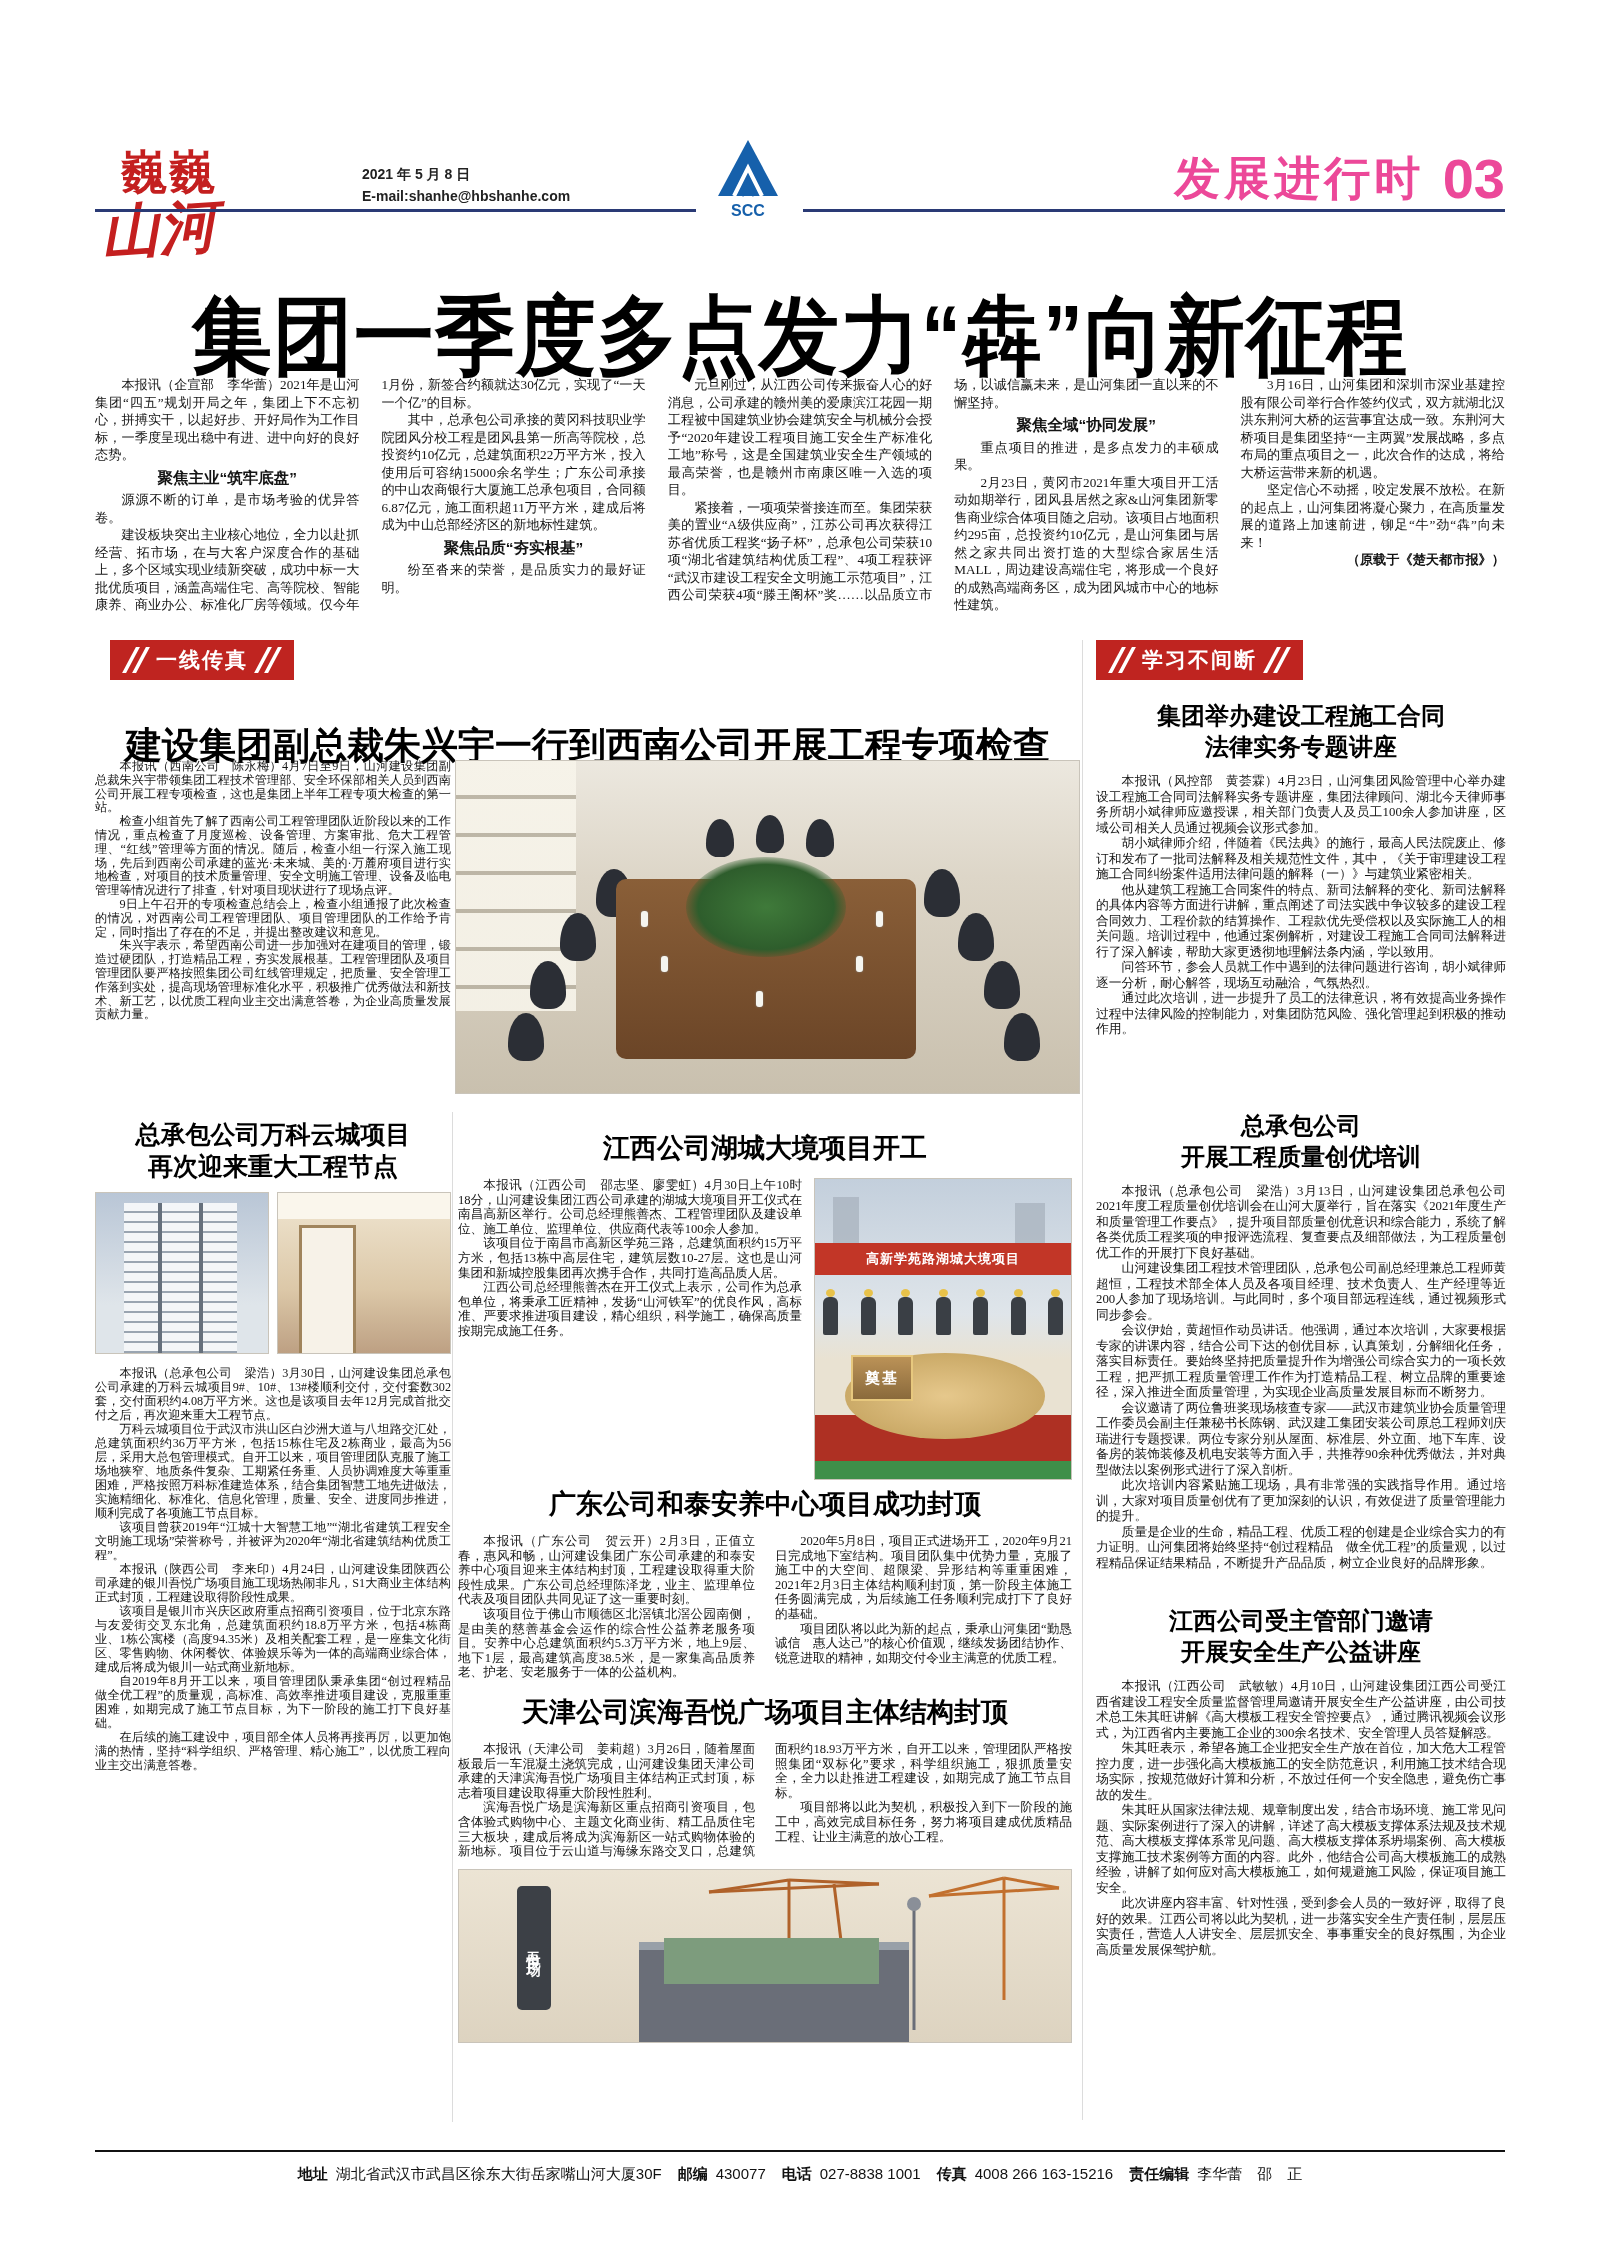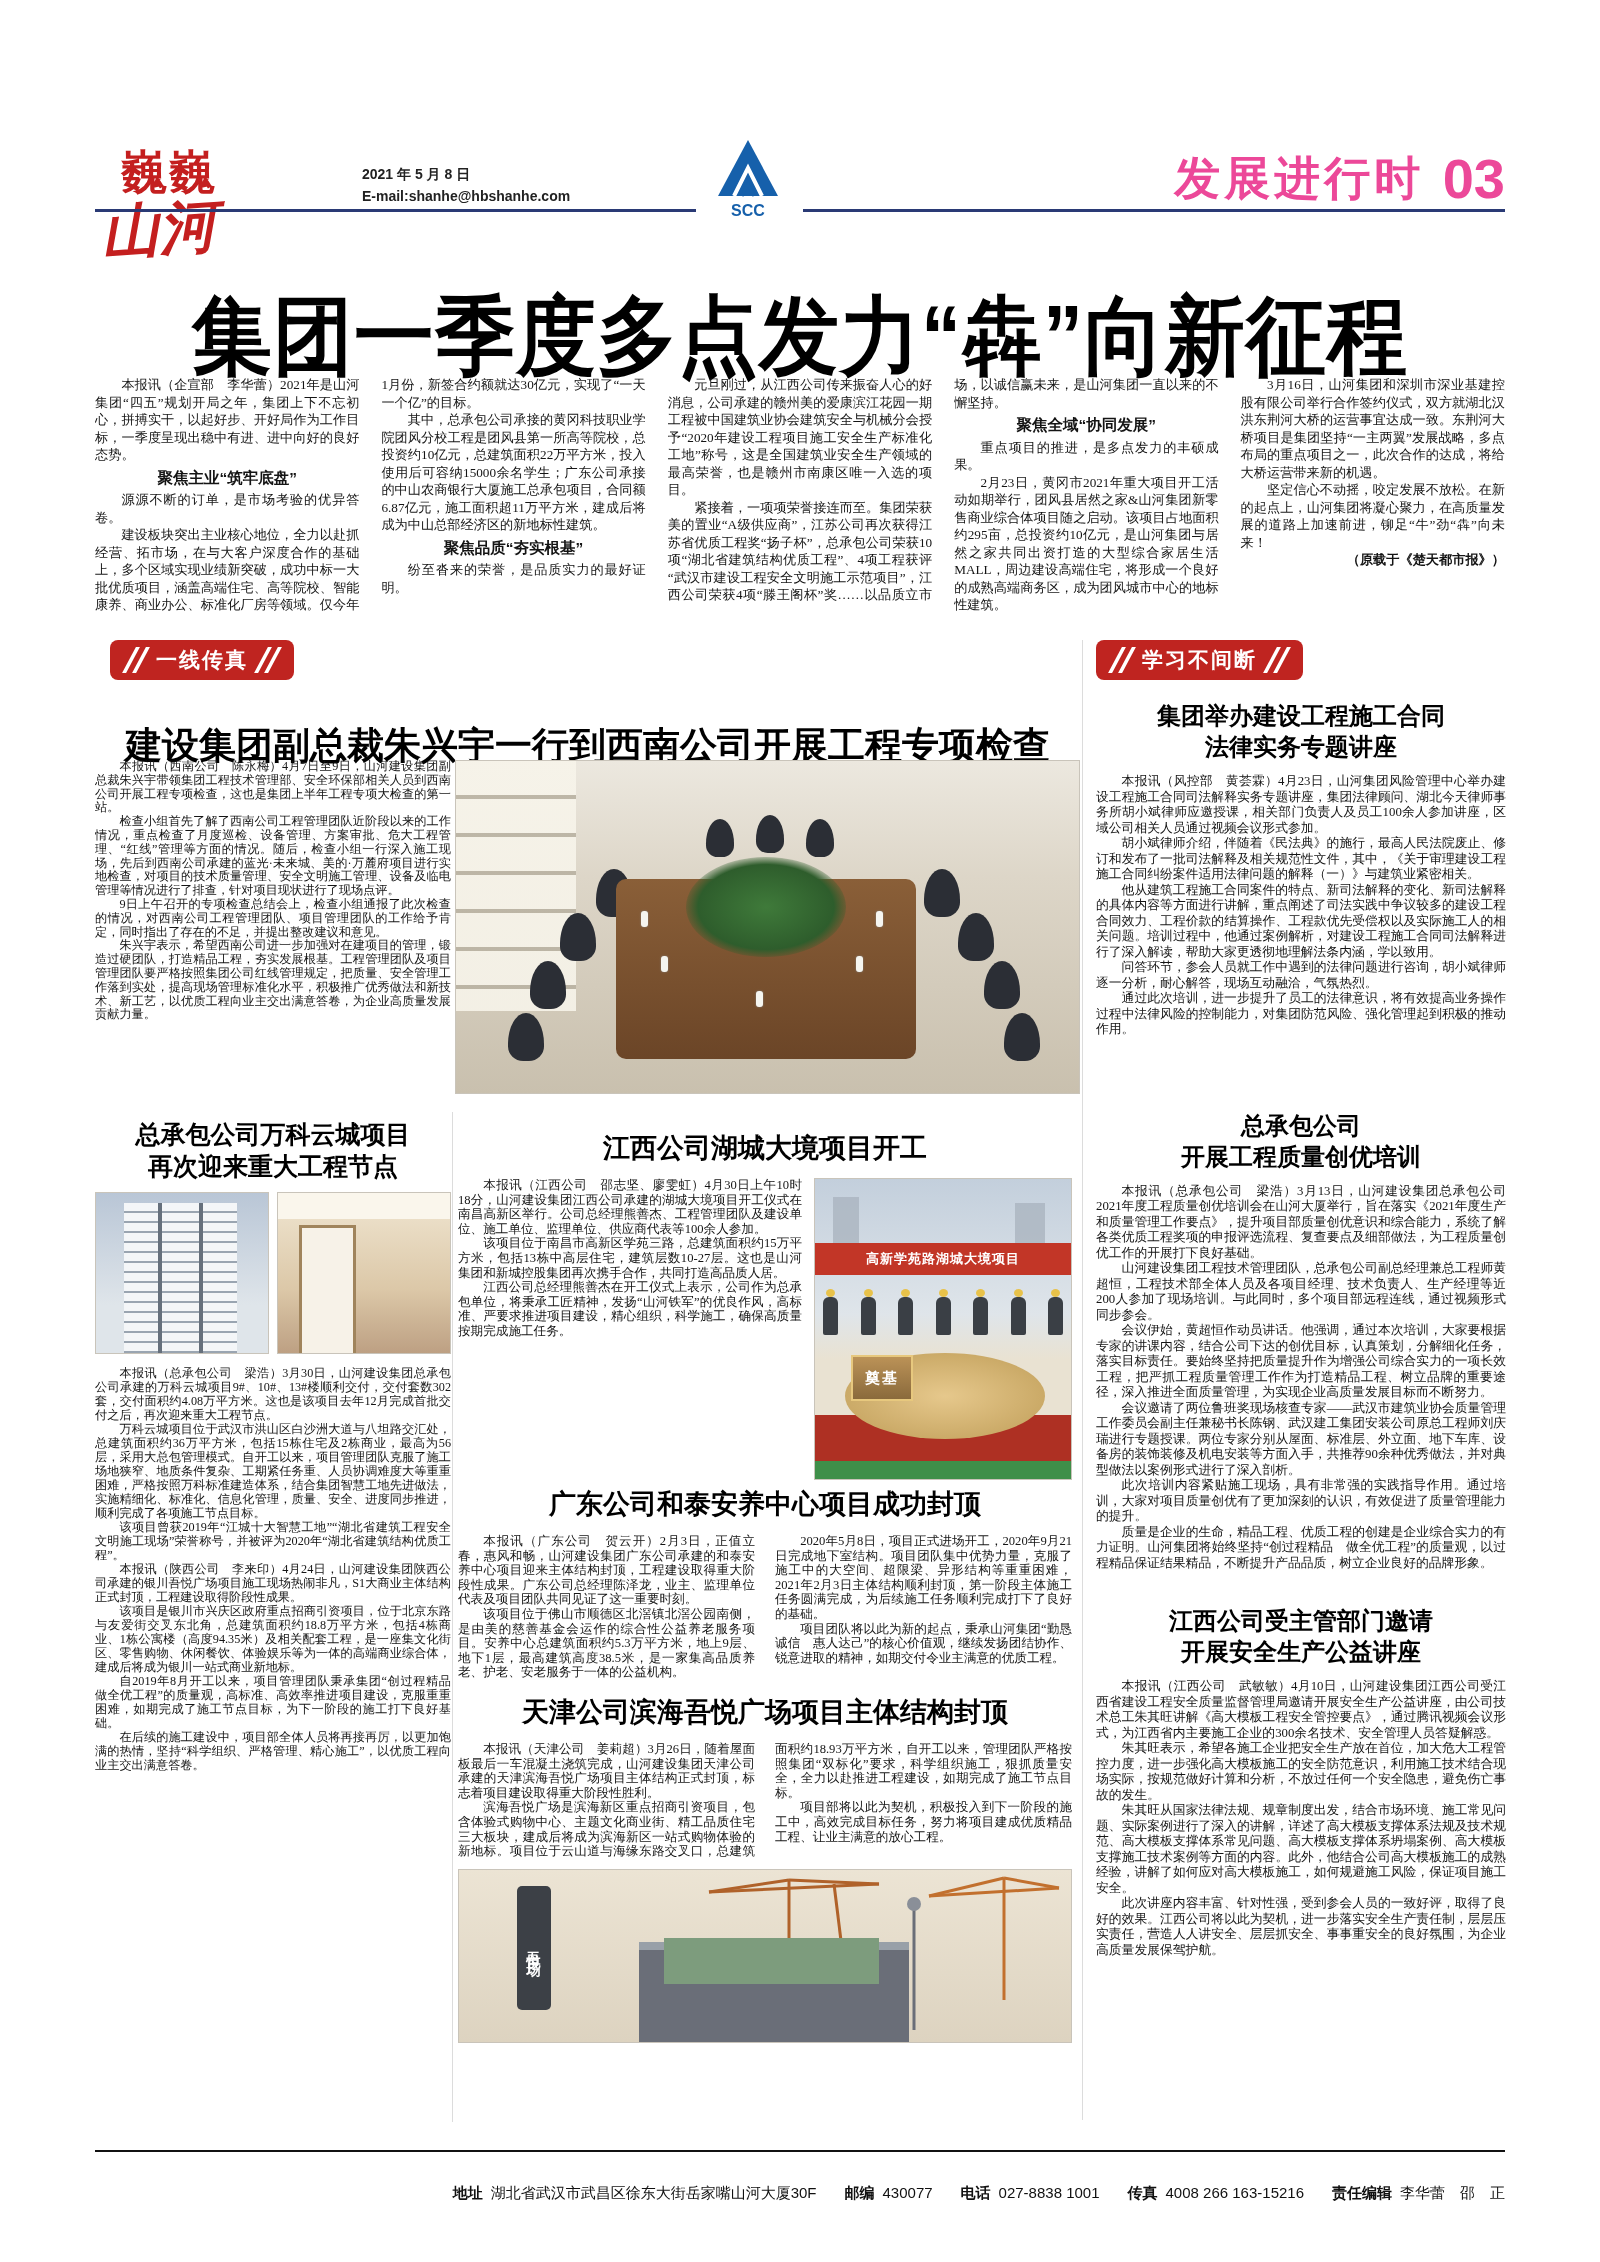--- a/index.html
+++ b/index.html
@@ -26,21 +26,21 @@
 
   
   .lead-body{position:absolute;left:95px;top:376px;width:1410px;height:248px;overflow:hidden;
              column-count:5;column-gap:22px;font-size:13.2px;line-height:17.5px;text-align:justify;}
   .fl{margin:0;text-indent:2em;}
   .fl-subhead{font-weight:bold;font-size:15.5px;text-align:center;text-indent:0;margin:5px 0;font-family:"Liberation Sans",sans-serif;}
   .fl-tail{text-align:right;text-indent:0;font-weight:bold;}
 
   
   .banner{position:absolute;background:#bf2420;color:#fff;height:40px;display:flex;align-items:center;
-          padding:0 16px;font-family:"Liberation Sans",sans-serif;font-weight:bold;font-size:21px;letter-spacing:2px;border-radius:8px;}
+          padding:0 16px;font-family:"Liberation Sans",sans-serif;font-weight:bold;font-size:21px;letter-spacing:2px;}
   .banner .slash{display:inline-block;width:4px;height:26px;background:#fff;transform:skewX(-28deg);margin:0 3px;}
   .banner .btxt{margin:0 10px;}
   .banner.bl{left:110px;top:640px;}
   .banner.br{left:1096px;top:640px;}
 
   
   .inspect-title{position:absolute;left:95px;top:690px;width:985px;text-align:center;
                  font-family:"Liberation Sans",sans-serif;font-weight:900;font-size:37px;color:#000;}
   .inspect-row{position:absolute;left:95px;top:760px;width:985px;height:334px;display:flex;gap:4px;}
   .inspect-text{width:356px;font-size:12.2px;line-height:13.8px;text-align:justify;overflow:hidden;}
@@ -118,21 +118,21 @@
            display:flex;align-items:center;justify-content:center;letter-spacing:4px;}
   .tj-cranes{position:absolute;left:0;top:0;width:100%;height:100%;}
 
   
   .vrule{position:absolute;width:1px;background:#dcdcdc;top:640px;height:1480px;}
   .vrule.v1{left:452px;top:1112px;height:1010px;}
   .vrule.v2{left:1082px;}
 
   
   .footer{position:absolute;left:95px;top:2150px;width:1410px;border-top:2px solid #111;
-          padding-top:32px;display:flex;justify-content:flex-end;gap:28px;
+          padding-top:13px;display:flex;justify-content:center;gap:16px;
           font-family:"Liberation Sans",sans-serif;font-size:15px;color:#111;}
   .f-item .f-label{font-weight:bold;margin-right:8px;}
 </style>
 </head>
 <body>
 
 <div id="page">
 
   <div class="mast-logo">
     <span class="p1">巍巍</span>

